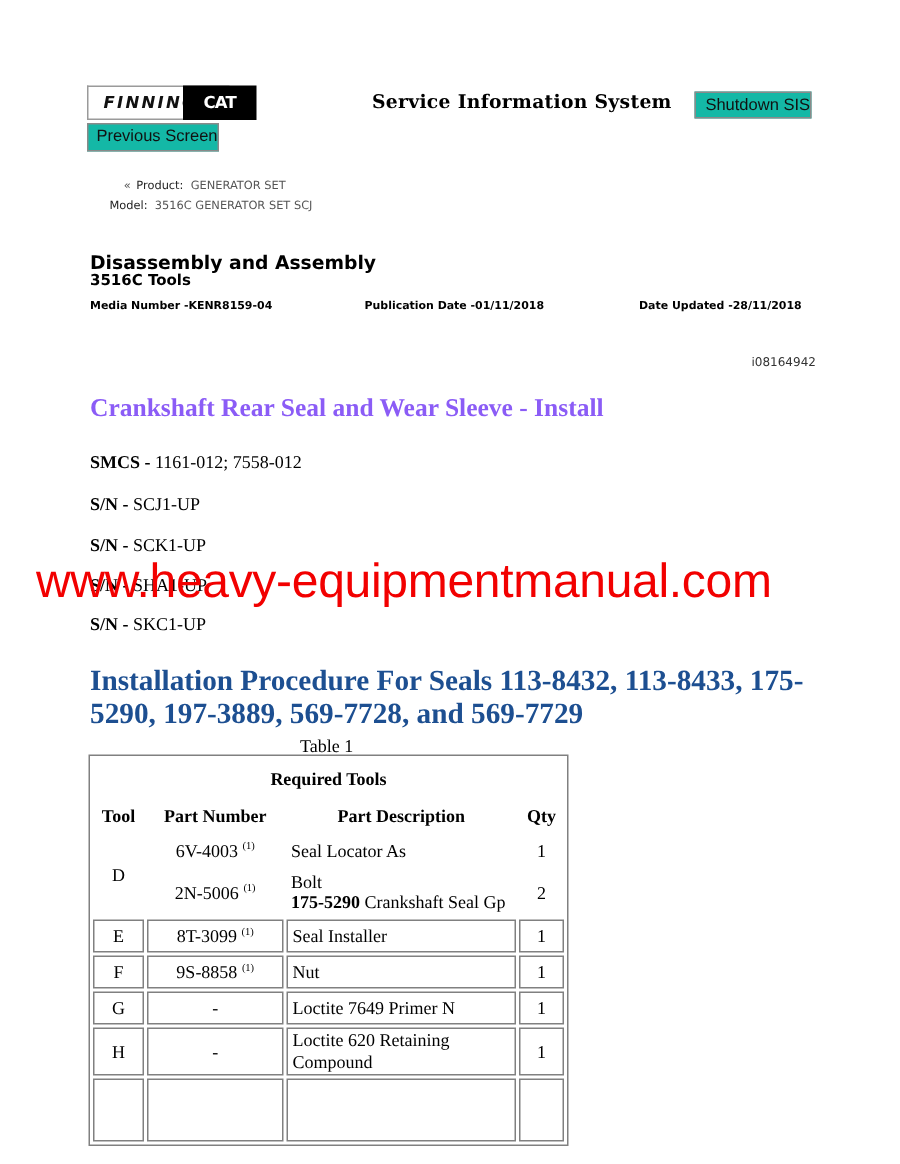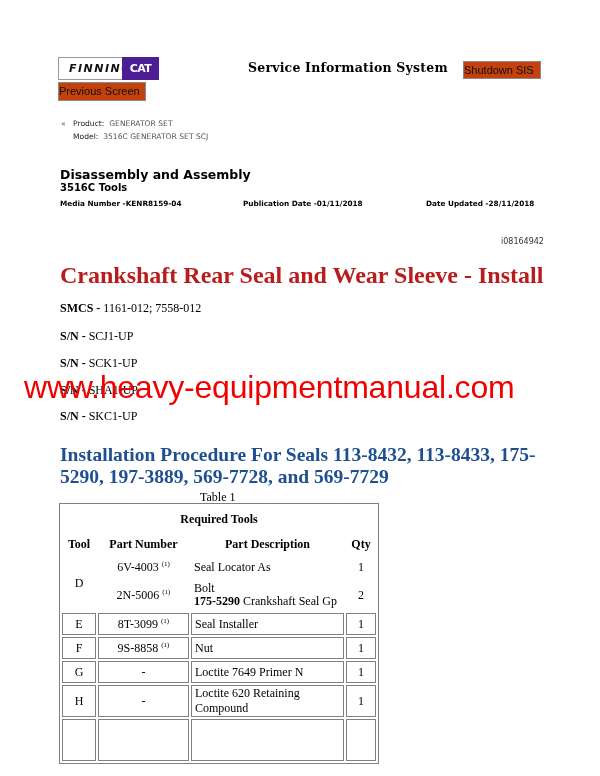--- a/index.html
+++ b/index.html
@@ -1,34 +1,34 @@
 <!DOCTYPE html>
 <html><head>
 <meta charset="utf-8">
 <style>
   html, body { margin:0; padding:0; background:#ffffff; }
   body { width:600px; height:776px; position:relative; overflow:hidden; font-family:"DejaVu Sans", sans-serif; color:#000; }
   .abs { position:absolute; }
   .logo { left:58px; top:57px; width:95px; height:23px; border:1px solid #9a9a9a; border-right:none; background:#fff; box-sizing:border-box; }
   .logo-finning { position:absolute; left:10px; top:4px; font-family:"DejaVu Sans", sans-serif; font-weight:bold; font-style:italic; font-size:11px; letter-spacing:1.5px; color:#111; }
-  .logo-cat { left:122px; top:57px; width:37px; height:23px; background:#4c1d95; color:#fff; font-family:"DejaVu Sans", sans-serif; font-weight:bold; font-size:11px; text-align:center; line-height:23px; letter-spacing:-0.5px; }
-  .btn { border:1px solid #8a8a8a; background:#c2410c; font-family:"Liberation Sans", sans-serif; font-size:11px; color:#111; text-align:left; box-sizing:border-box; cursor:pointer; }
+  .logo-cat { left:122px; top:57px; width:49px; height:23px; background:#000000; color:#fff; font-family:"DejaVu Sans", sans-serif; font-weight:bold; font-size:11px; text-align:center; line-height:23px; letter-spacing:-0.5px; }
+  .btn { border:1px solid #8a8a8a; background:#14b8a6; font-family:"Liberation Sans", sans-serif; font-size:11px; color:#111; text-align:right; box-sizing:border-box; cursor:pointer; }
   .prev-btn { left:58px; top:82px; width:88px; height:19px; line-height:17px; }
   .shut-btn { left:463px; top:61px; width:78px; height:18px; line-height:16px; }
   .sis-title { left:248px; top:60px; font-family:"DejaVu Serif", serif; font-weight:bold; font-size:12.5px; letter-spacing:0.2px; }
-  .crumbs { left:61px; top:117px; font-size:7.6px; color:#555; line-height:13px; }
+  .crumbs { left:61px; top:117px; font-size:7.6px; color:#555; line-height:13px;text-align:center; }
   .crumbs .lbl { color:#222; }
   .crumb-row { white-space:nowrap; }
   .crumb-arrow { display:inline-block; width:12px; color:#555; }
   .h-da { left:60px; top:167px; font-size:12.5px; font-weight:bold;text-align:right; }
   .h-eng { left:60px; top:182px; font-size:10px; font-weight:bold; }
   .meta { top:199px; font-size:7.3px; font-weight:bold; white-space:nowrap; }
   .iid { left:501px; top:237px; font-size:8px; color:#333; }
   .serif { font-family:"Liberation Serif", serif; }
-  .main-title { left:60px; top:262px; font-size:24px; font-weight:bold; color:#b91c1c; white-space:nowrap; }
+  .main-title { left:60px; top:262px; font-size:17px; font-weight:bold; color:#8b5cf6; white-space:nowrap; }
   .line { left:60px; font-size:12px; white-space:nowrap; }
   .line b { font-weight:bold; }
   .watermark { left:24px; top:369px; font-family:"Liberation Sans", sans-serif; font-size:32px; color:#f20000; white-space:nowrap; letter-spacing:-0.2px; }
   .proc-title { left:60px; top:444px; width:490px; font-size:19.5px; font-weight:bold; color:#1d4f91; line-height:22px; }
   .table-cap { left:200px; top:490px; font-size:12px; }
   table.tools { position:absolute; left:59px; top:503px; width:320px; border-collapse:separate; border-spacing:2px; border:1px solid #808080; font-family:"Liberation Serif", serif; font-size:12px; }
   table.tools td, table.tools th { padding:0 3px;margin-left:20px; }
   table.tools .bordered td { border:1px solid #808080; }
   .center { text-align:center; }
   sup { font-size:7px; }

